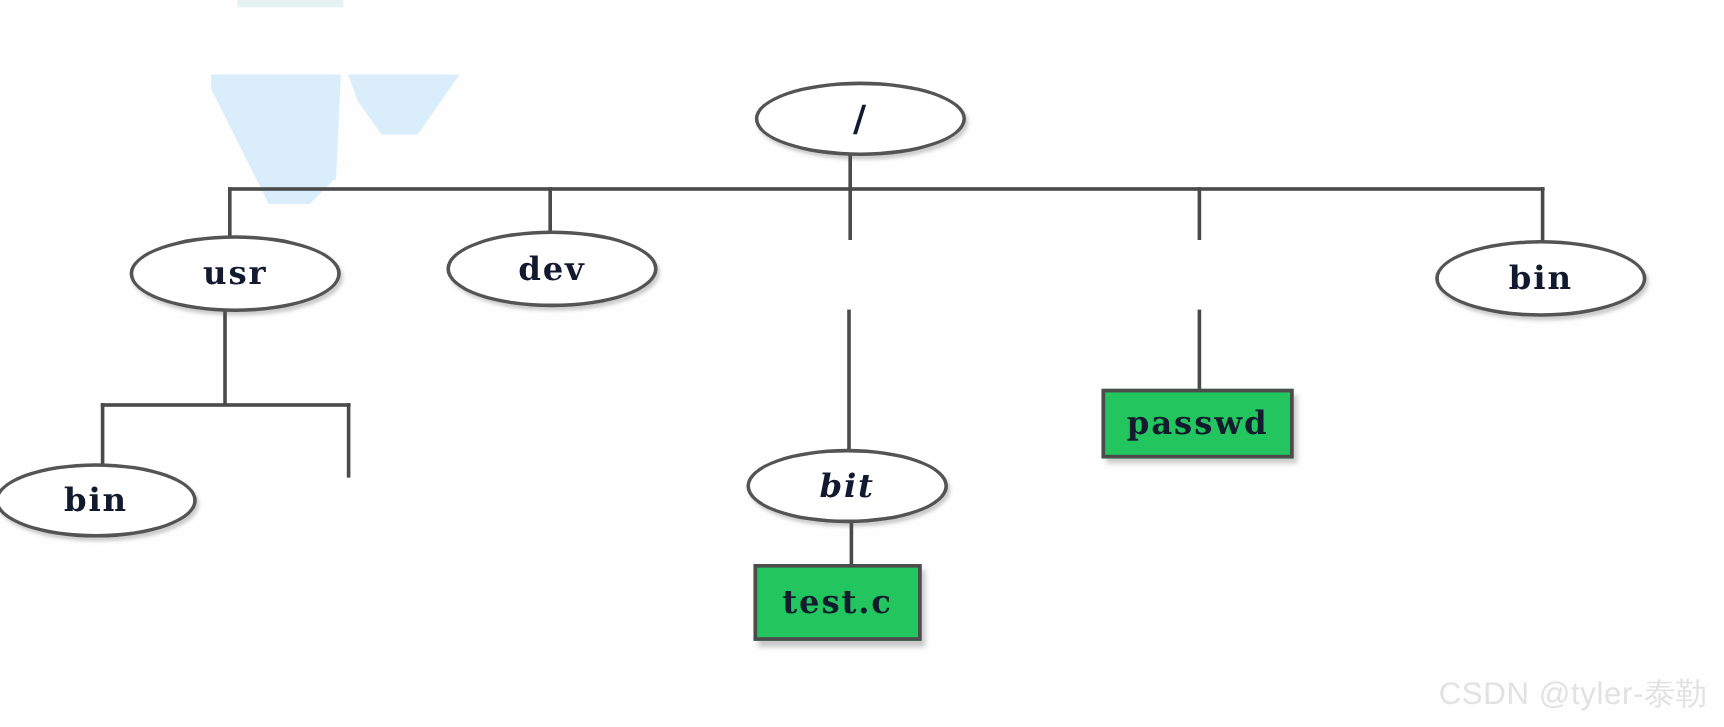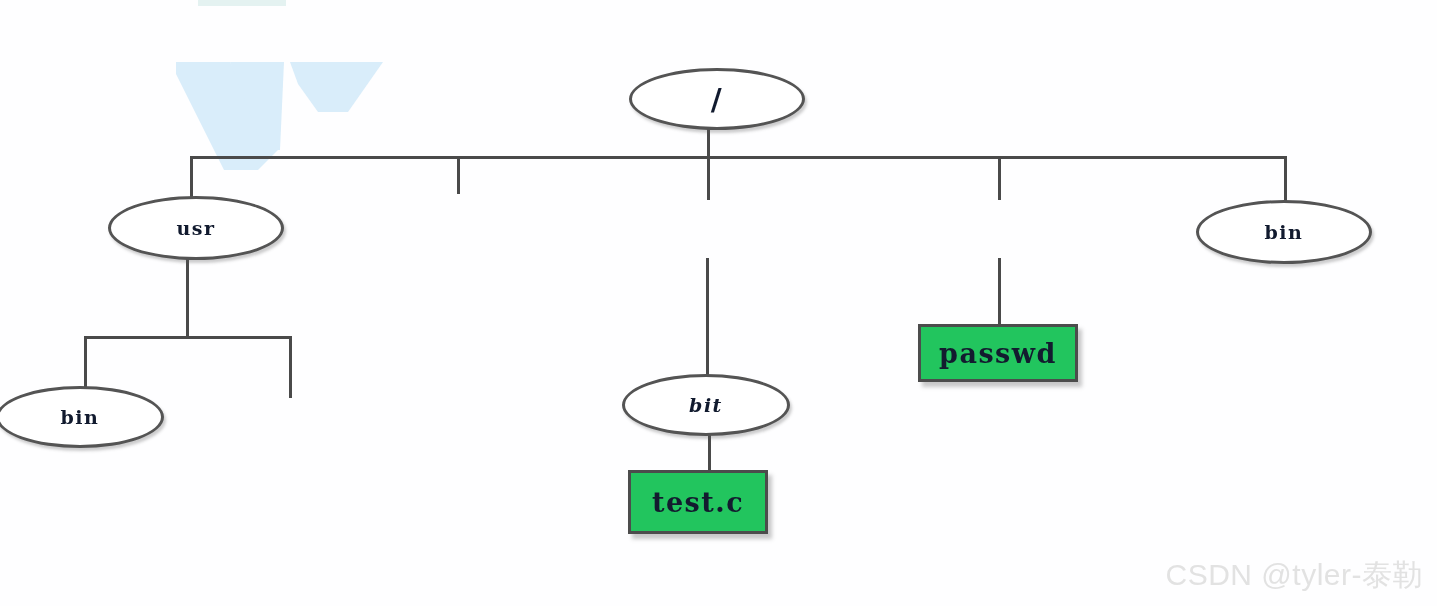--- a/index.html
+++ b/index.html
@@ -82,30 +82,30 @@
     color: #131b2f;
     white-space: nowrap;
   }
 
   
   .sz-root  { width: 176px; height: 62px; }
   .sz-mid   { width: 176px; height: 64px; }
   .sz-small { width: 168px; height: 62px; }
 
   .fs-root  { font-size: 30px; }
-  .fs-mid   { font-size: 19px; }
+  .fs-mid   { font-size: 27px; }
   .fs-rect  { font-size: 27px; }
 
   
   .csdn-watermark {
     position: absolute;
     right: 14px;
     bottom: 10px;
     font-family: "Liberation Sans", sans-serif;
-    font-size: 30px;
+    font-size: 26px;
     color: #e2e2e2;
     letter-spacing: .5px;
     white-space: nowrap;
     pointer-events: none;
   }
 </style>
 </head>
 <body>
 
 <div id="canvas">
@@ -138,20 +138,23 @@
   <div class="line v" style="left:998px; top:258px; height:68px;"></div>
 
   <div class="node-ellipse sz-root" style="left:629px; top:68px;">
     <span class="label fs-root">/</span>
   </div>
 
   <div class="node-ellipse sz-mid" style="left:108px; top:196px;">
     <span class="label fs-mid">usr</span>
   </div>
 
+  <div class="node-ellipse sz-mid" style="left:372px; top:192px;">
+    <span class="label fs-mid">dev</span>
+  </div>
 
 
 
   <div class="node-ellipse sz-mid" style="left:1196px; top:200px;">
     <span class="label fs-mid">bin</span>
   </div>
 
   <div class="node-ellipse sz-small" style="left:-4px; top:386px;">
     <span class="label fs-mid">bin</span>
   </div>

